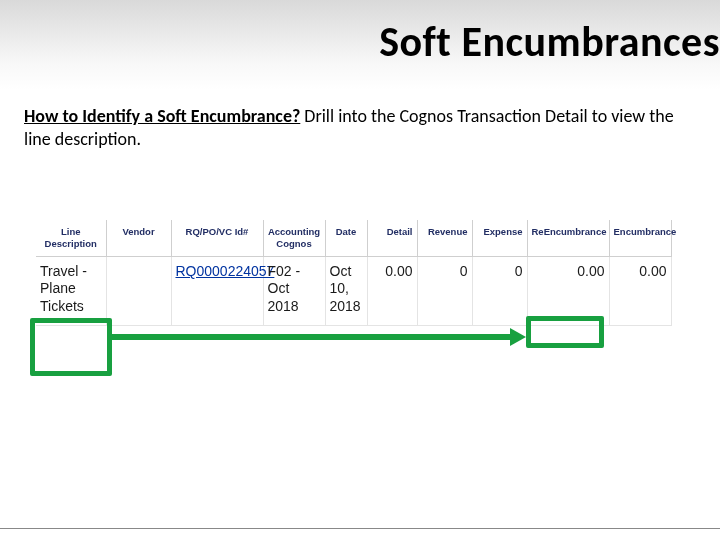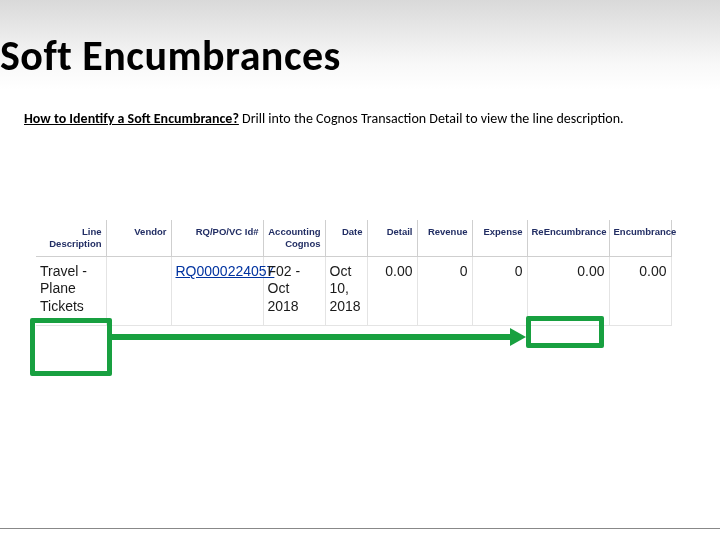--- a/index.html
+++ b/index.html
@@ -16,32 +16,32 @@
   .top-gradient {
     position: absolute;
     top: 0; left: 0; right: 0;
     height: 90px;
     background: linear-gradient(to bottom, #d9d9d9 0%, #f8f8f8 70%, #ffffff 100%);
     z-index: 0;
   }
   .title {
     position: relative;
     z-index: 1;
-    text-align: left;
+    text-align: right;
     font-size: 42px;
     font-weight: 700;
-    padding-top: 30px;
+    padding-top: 16px;
     padding-bottom: 20px;
     letter-spacing: 0.5px;
   }
   .body-text {
     position: relative;
     z-index: 1;
-    margin: 9px 24px 0 24px;
-    font-size: 14px;
+    margin: 18px 24px 0 24px;
+    font-size: 18px;
     line-height: 1.25;
   }
   .body-text .lead {
     font-weight: 700;
     text-decoration: underline;
   }
 
   .table-wrap {
     position: absolute;
     left: 36px;
@@ -53,21 +53,21 @@
   table.detail {
     border-collapse: collapse;
     width: 100%;
     table-layout: fixed;
     font-family: Arial, sans-serif;
   }
   table.detail th {
     font-size: 9.5px;
     font-weight: 700;
     color: #222e64;
-    text-align: right;
+    text-align: center;
     vertical-align: top;
     padding: 6px 4px;
     border-right: 1px solid #cfcfcf;
     border-bottom: 1px solid #cfcfcf;
     background: #ffffff;
     line-height: 1.25;
   }
   table.detail td {
     font-size: 14px;
     color: #1a1a1a;

